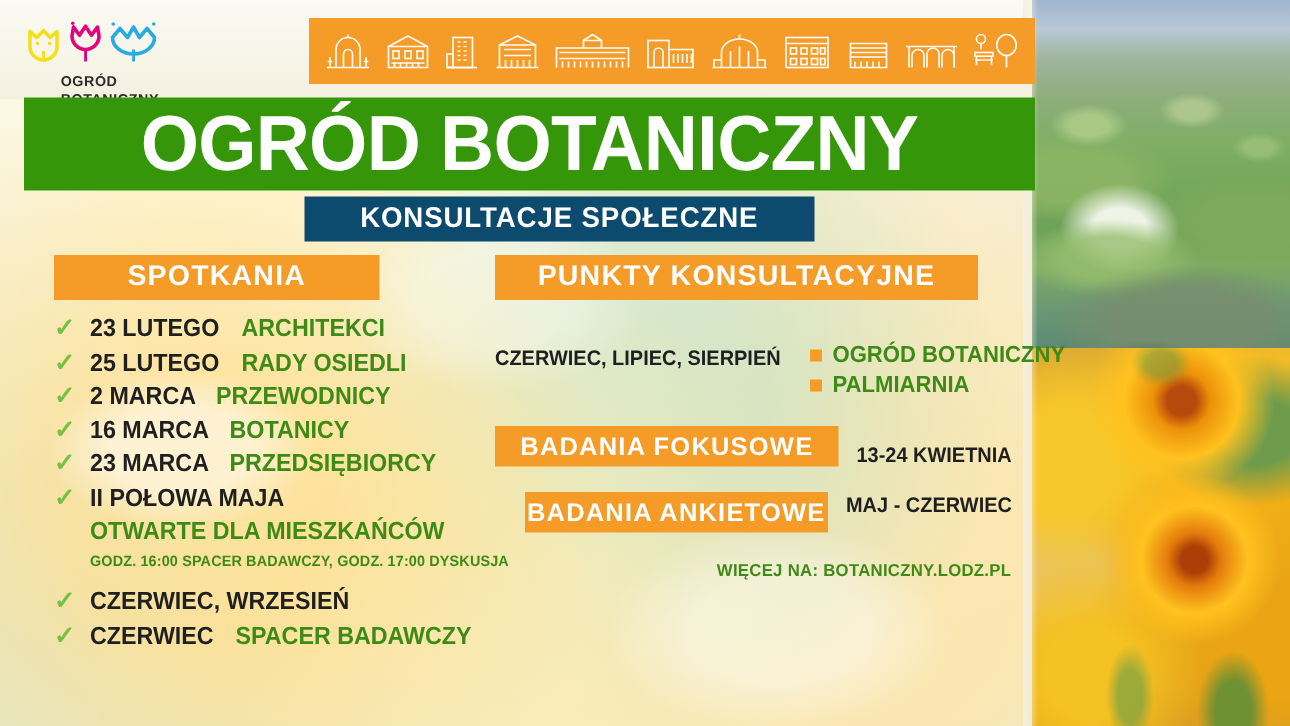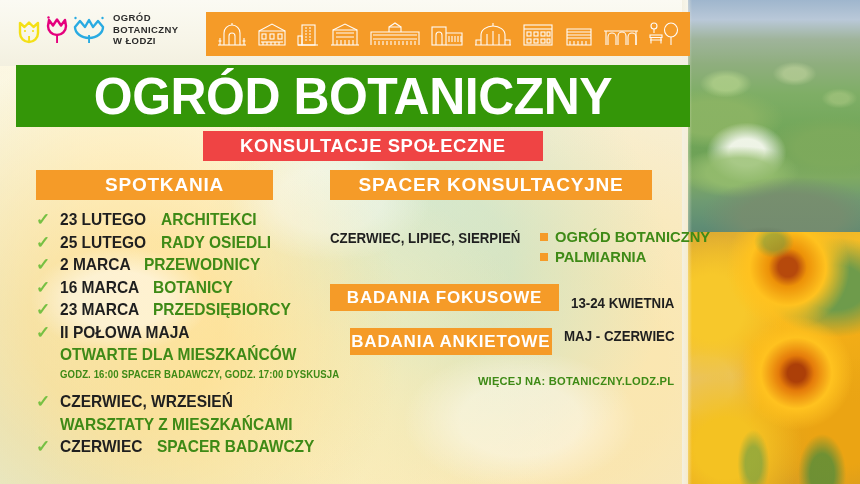--- a/index.html
+++ b/index.html
@@ -82,21 +82,21 @@
       radial-gradient(ellipse 24px 40px at 78% 96%, rgba(92,140,60,.85) 0 50%, rgba(92,140,60,0) 100%),
       radial-gradient(ellipse 16px 34px at 38% 92%, rgba(120,160,70,.7) 0 50%, rgba(120,160,70,0) 100%),
       radial-gradient(ellipse 20px 16px at 50% 4%, rgba(110,150,70,.55) 0 50%, rgba(110,150,70,0) 100%);
   }
   .photo-seam{
     position:absolute;right:168px;top:0;width:10px;height:484px;
     background:linear-gradient(90deg, rgba(243,240,226,1) 0%, rgba(243,240,226,0) 100%);
   }
 
   
-  .logo{position:absolute;left:16px;top:12px;display:flex;align-items:center;gap:7px;}
+  .logo{position:absolute;left:16px;top:12px;display:flex;align-items:flex-end;gap:7px;flex-direction:column;}
   .tulips{display:flex;align-items:flex-end;gap:2px;}
   .logo-text{
     font-weight:bold;font-size:9.5px;line-height:11.5px;color:#2b2b2b;
     letter-spacing:.4px;text-transform:uppercase;
   }
 
   
   .icon-strip{
     position:absolute;left:206px;top:12px;width:484px;height:44px;
     background:#F59B28;display:flex;align-items:center;
@@ -109,36 +109,36 @@
     position:absolute;left:16px;top:65px;width:674px;height:62px;
     background:#349608;display:flex;align-items:center;justify-content:center;
   }
   .title-bar h1{
     margin:0;color:#fff;font-weight:bold;font-size:52px;line-height:52px;
     letter-spacing:-.5px;text-align:center;
     transform:scaleX(.96);
   }
   .subtitle-bar{
     position:absolute;left:203px;top:131px;width:340px;height:30px;
-    background:#ef4444;display:flex;align-items:center;justify-content:center;text-align:center;
+    background:#0c4a6e;display:flex;align-items:center;justify-content:center;text-align:center;
   }
   .subtitle-bar h2{
     margin:0;color:#fff;font-weight:bold;font-size:19px;letter-spacing:.6px;
     transform:scaleX(.97);
   }
 
   
   .pill{
     background:#F59B28;color:#fff;font-weight:bold;display:inline-flex;
     align-items:center;justify-content:center;letter-spacing:.8px;
   }
 
   
   .col-left{position:absolute;left:36px;top:170px;width:290px;}
-  .pill-spotkania{width:217px;height:30px;font-size:19px;padding-left:20px;}
+  .pill-spotkania{width:217px;height:30px;font-size:19px;}
   .meet-list{margin-top:9px;}
   .meet-row{display:flex;align-items:baseline;gap:9px;margin-bottom:2.5px;}
   .chk{
     width:15px;flex:0 0 15px;color:#77C043;font-size:17px;font-weight:bold;
     line-height:19px;
   }
   .chk.blank{color:transparent;}
   .m-date{
     color:#1f1f1f;font-weight:bold;font-size:16.5px;line-height:20px;
     white-space:nowrap;transform:scaleX(.94);transform-origin:left;
@@ -393,34 +393,30 @@
     </div>
 
     <div class="m-note">GODZ. 16:00 SPACER BADAWCZY, GODZ. 17:00 DYSKUSJA</div>
 
     <div class="meet-list">
       <div class="meet-row">
         <span class="chk">✓</span>
         <span class="m-date">CZERWIEC, WRZESIEŃ</span>
       </div>
       <div class="meet-row">
-        <span class="chk blank">✓</span>
-        <span class="m-who">WARSZTATY Z MIESZKAŃCAMI</span>
-      </div>
-      <div class="meet-row">
         <span class="chk">✓</span>
         <span class="m-date">CZERWIEC</span>
         <span class="m-who">SPACER BADAWCZY</span>
       </div>
     </div>
   </div>
 
   <div class="col-right">
 
-    <div class="pill pill-punkty">SPACER KONSULTACYJNE</div>
+    <div class="pill pill-punkty">PUNKTY KONSULTACYJNE</div>
     <div class="punkty-body">
       <div class="punkty-months">CZERWIEC, LIPIEC, SIERPIEŃ</div>
       <div class="punkty-places">
         <div class="place-row">
           <span class="sq"></span>
           <span class="place-name">OGRÓD BOTANICZNY</span>
         </div>
         <div class="place-row">
           <span class="sq"></span>
           <span class="place-name">PALMIARNIA</span>

